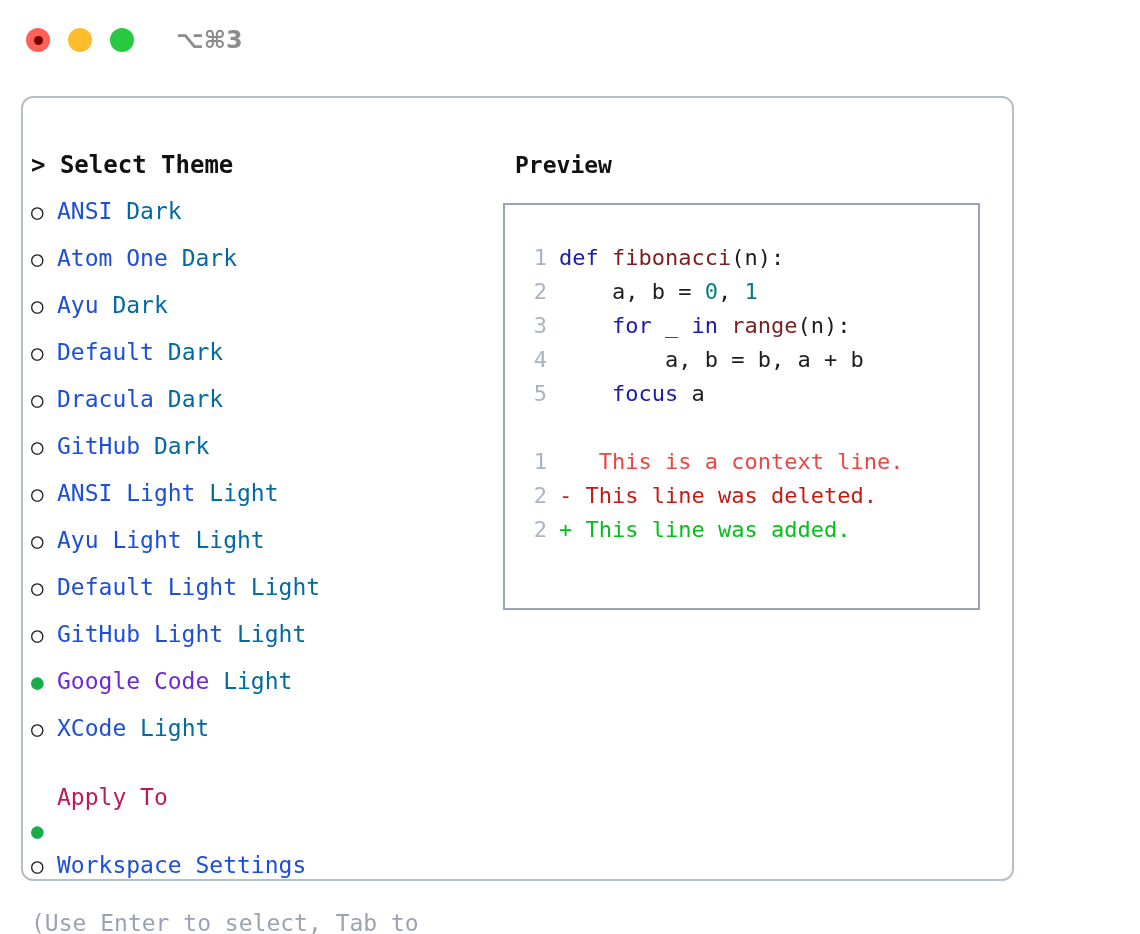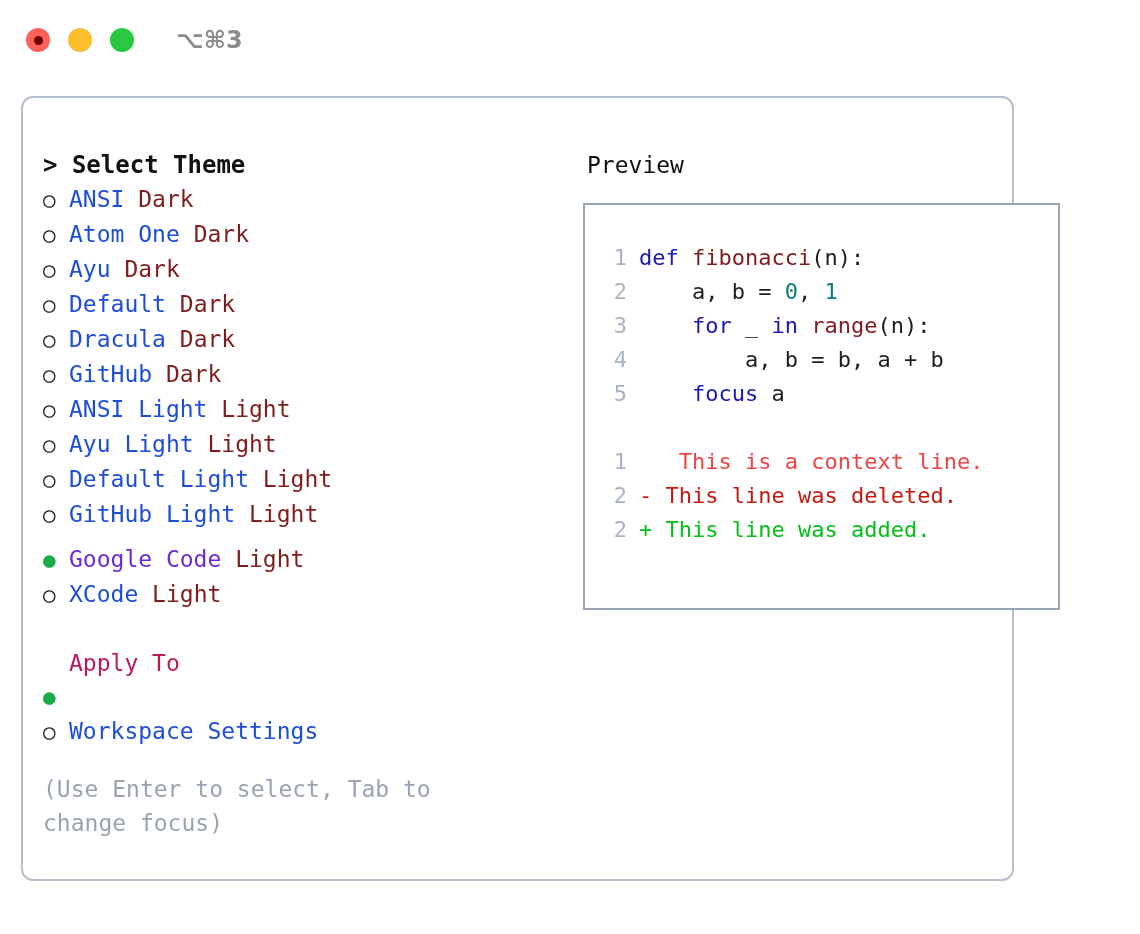--- a/index.html
+++ b/index.html
@@ -71,22 +71,22 @@
 
   #panel-inner {
     position: absolute;
     left: 0; top: 0;
     width: 100%; height: 100%;
     display: flex;
   }
 
   
   #left-col {
-    width: 560px;
-    padding: 50px 0 0 20px;
+    width: 480px;
+    padding: 50px 0 0 8px;
   }
 
   .section-title {
     font-size: 24px;
     font-weight: 700;
     color: #111111;
     line-height: 34px;
     white-space: pre;
     font-family: "DejaVu Sans Mono", monospace;
   }
@@ -104,21 +104,21 @@
     width: 26px;
     flex: 0 0 26px;
     font-size: 21px;
     color: #222222;
     line-height: 34px;
   }
   .marker.on { color: #1aab4a; }
 
   .opt-name   { color: #1d4ed8; }
   .opt-name.sel { color: #6d28d9; margin-top: 10px; }
-  .opt-kind   { color: #7f1d1d; }
+  .opt-kind   { color: #0369a1; margin-top: 12px; }
 
   .spacer-sm { height: 34px; }
 
   .applyto-title {
     font-size: 23px;
     color: #be185d;
     line-height: 34px;
     padding-left: 26px;
     white-space: pre;
     font-family: "DejaVu Sans Mono", monospace;
@@ -135,24 +135,24 @@
 
   
   #right-col {
     flex: 1;
     padding: 50px 0 0 0;
     position: relative;
   }
 
   #preview-label {
     font-size: 23px;
-    font-weight: 400;
+    font-weight: 700;
     color: #111111;
     line-height: 34px;
-    margin-left: 4px;
+    margin-left: 12px;
     font-family: "DejaVu Sans Mono", monospace;
   }
 
   #preview-box {
     position: absolute;
     left: 0px;
     top: 105px;
     width: 477px;
     height: 407px;
     border: 2px solid #9aa5b4;

